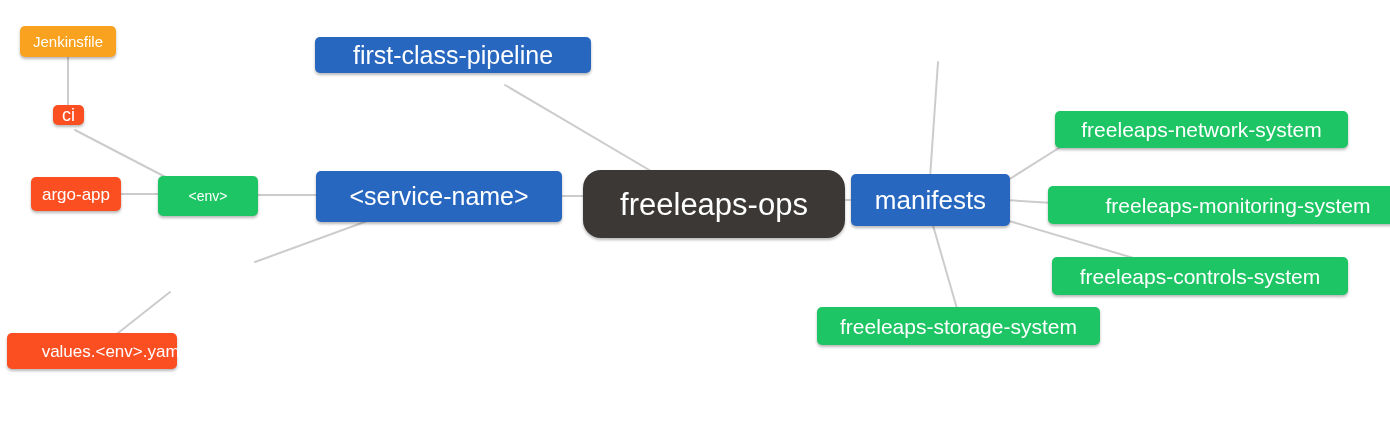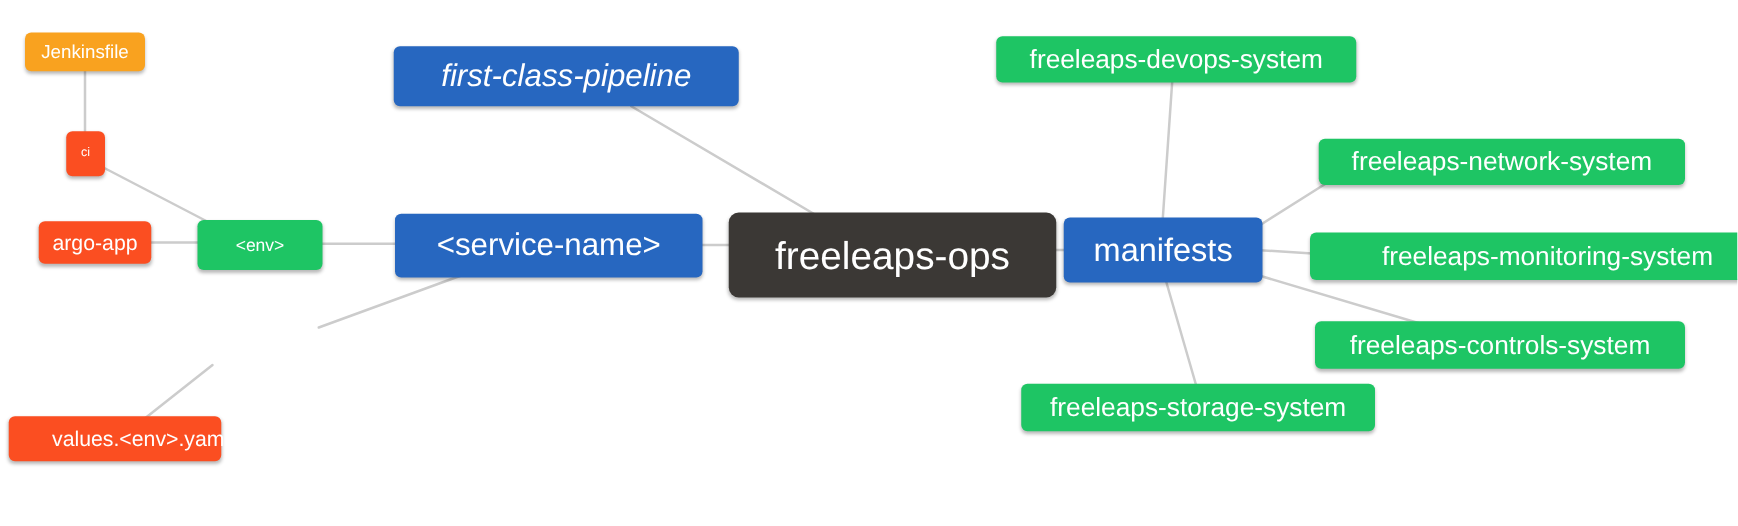--- a/index.html
+++ b/index.html
@@ -23,28 +23,28 @@
     cursor:pointer;
     line-height:1;
   }
   .c-blue{background:#2767C0;}
   .c-green{background:#1EC564;}
   .c-orange{background:#F9A21F;}
   .c-red{background:#FB4E21;}
   .c-dark{background:#3B3835;}
 
   .nd-jenkinsfile{left:20px;top:26px;width:96px;height:31px;font-size:15px;}
-  .nd-ci{left:53px;top:105px;width:31px;height:36px;font-size:10px;}
+  .nd-ci{left:53px;top:105px;width:31px;height:20px;font-size:18px;}
   .nd-argo-app{left:31px;top:177px;width:90px;height:34px;font-size:17px;}
   .nd-env{left:158px;top:176px;width:100px;height:40px;font-size:14px;}
   .nd-helm-pkg{left:147px;top:258px;width:115px;height:38px;font-size:21px;}
   .nd-values-env-yaml{left:7px;top:333px;width:170px;height:36px;font-size:17px;padding-left:41px;}
-  .nd-first-class-pipeline{left:315px;top:37px;width:276px;height:48px;font-size:25px;font-style:italic;}
+  .nd-first-class-pipeline{left:315px;top:37px;width:276px;height:36px;font-size:25px;}
   .nd-service-name{left:316px;top:171px;width:246px;height:51px;font-size:25px;}
-  .nd-freeleaps-ops{left:583px;top:170px;width:262px;height:68px;font-size:31px;border-radius:8px;}
+  .nd-freeleaps-ops{left:583px;top:170px;width:262px;height:68px;font-size:31px;border-radius:18px;}
   .nd-manifests{left:851px;top:174px;width:159px;height:52px;font-size:26px;}
   .nd-devops-system{left:797px;top:29px;width:288px;height:37px;font-size:21px;}
   .nd-network-system{left:1055px;top:111px;width:293px;height:37px;font-size:21px;}
   .nd-monitoring-system{left:1048px;top:186px;width:380px;height:38px;font-size:21px;}
   .nd-controls-system{left:1052px;top:257px;width:296px;height:38px;font-size:21px;}
   .nd-storage-system{left:817px;top:307px;width:283px;height:38px;font-size:21px;}
 </style>
 </head>
 <body>
 
@@ -71,19 +71,18 @@
   <div class="node c-red nd-ci">ci</div>
   <div class="node c-red nd-argo-app">argo-app</div>
   <div class="node c-green nd-env">&lt;env&gt;</div>
   <div class="node c-red nd-values-env-yaml">values.&lt;env&gt;.yaml</div>
 
   <div class="node c-blue nd-first-class-pipeline">first-class-pipeline</div>
   <div class="node c-blue nd-service-name">&lt;service-name&gt;</div>
   <div class="node c-dark nd-freeleaps-ops">freeleaps-ops</div>
   <div class="node c-blue nd-manifests">manifests</div>
 
-  <div class="node c-green nd-devops-system">freeleaps-devops-system</div>
   <div class="node c-green nd-network-system">freeleaps-network-system</div>
   <div class="node c-green nd-monitoring-system">freeleaps-monitoring-system</div>
   <div class="node c-green nd-controls-system">freeleaps-controls-system</div>
   <div class="node c-green nd-storage-system">freeleaps-storage-system</div>
 
 </div>
 
 </body></html>

